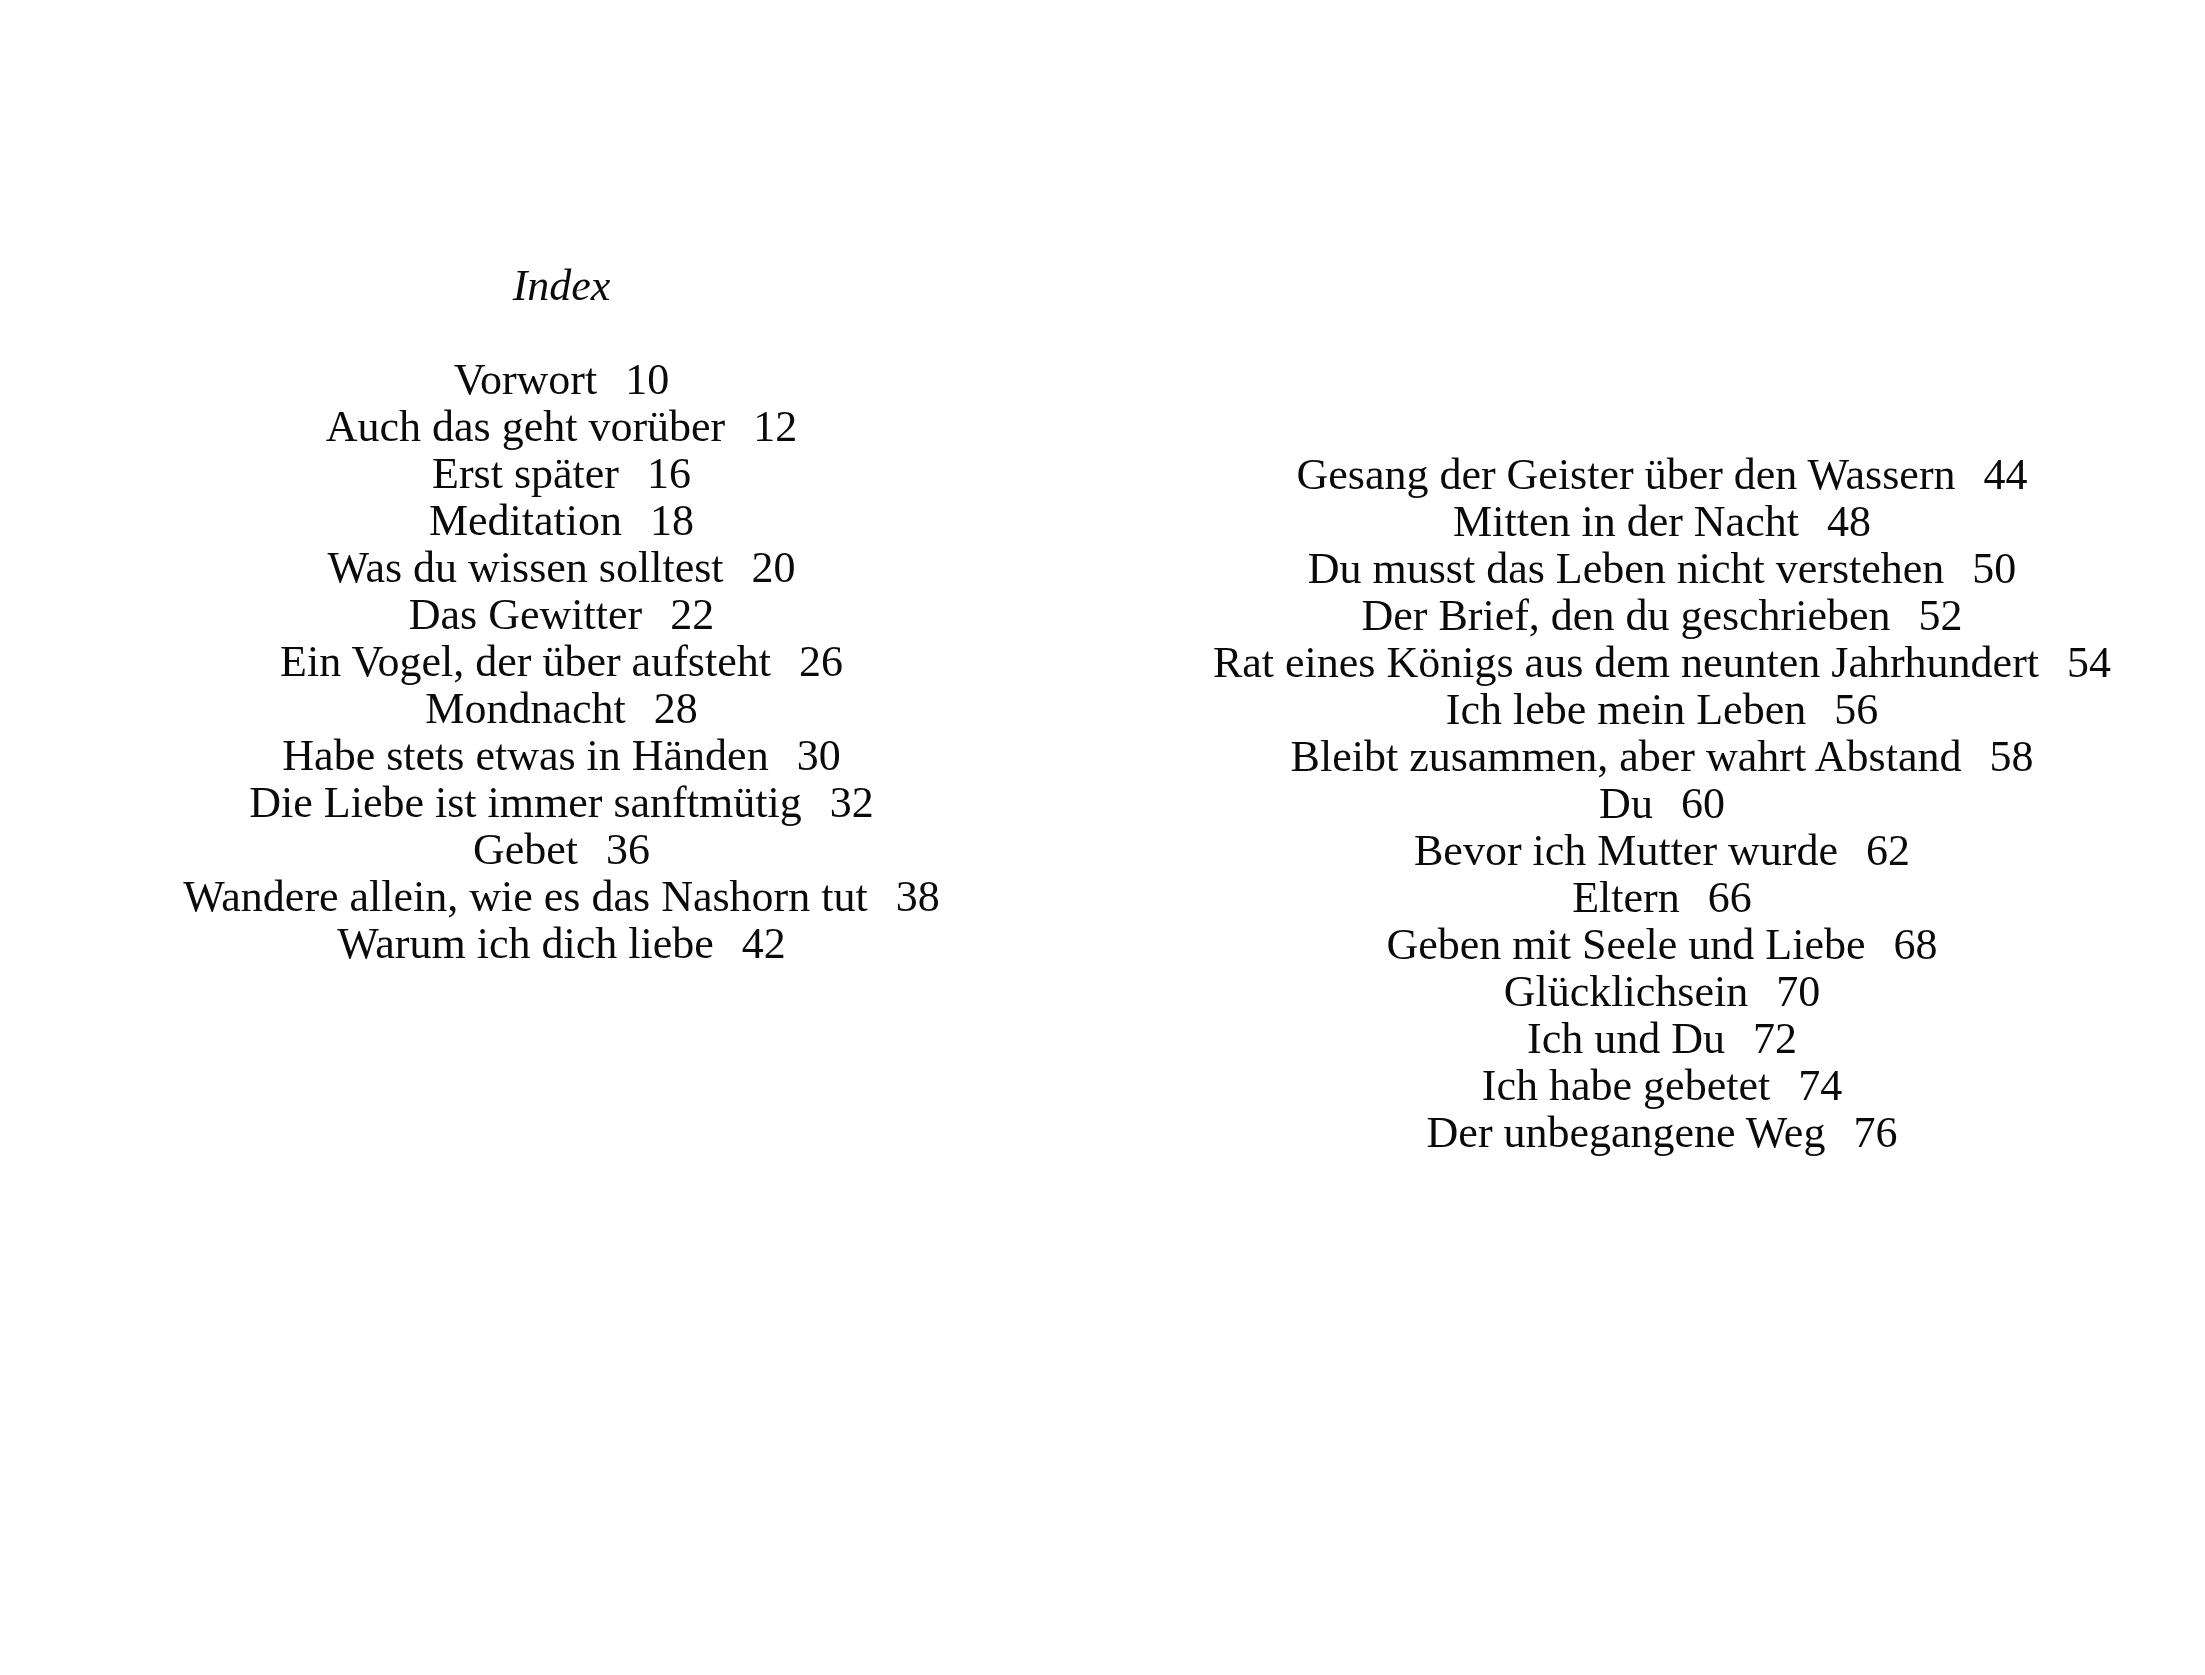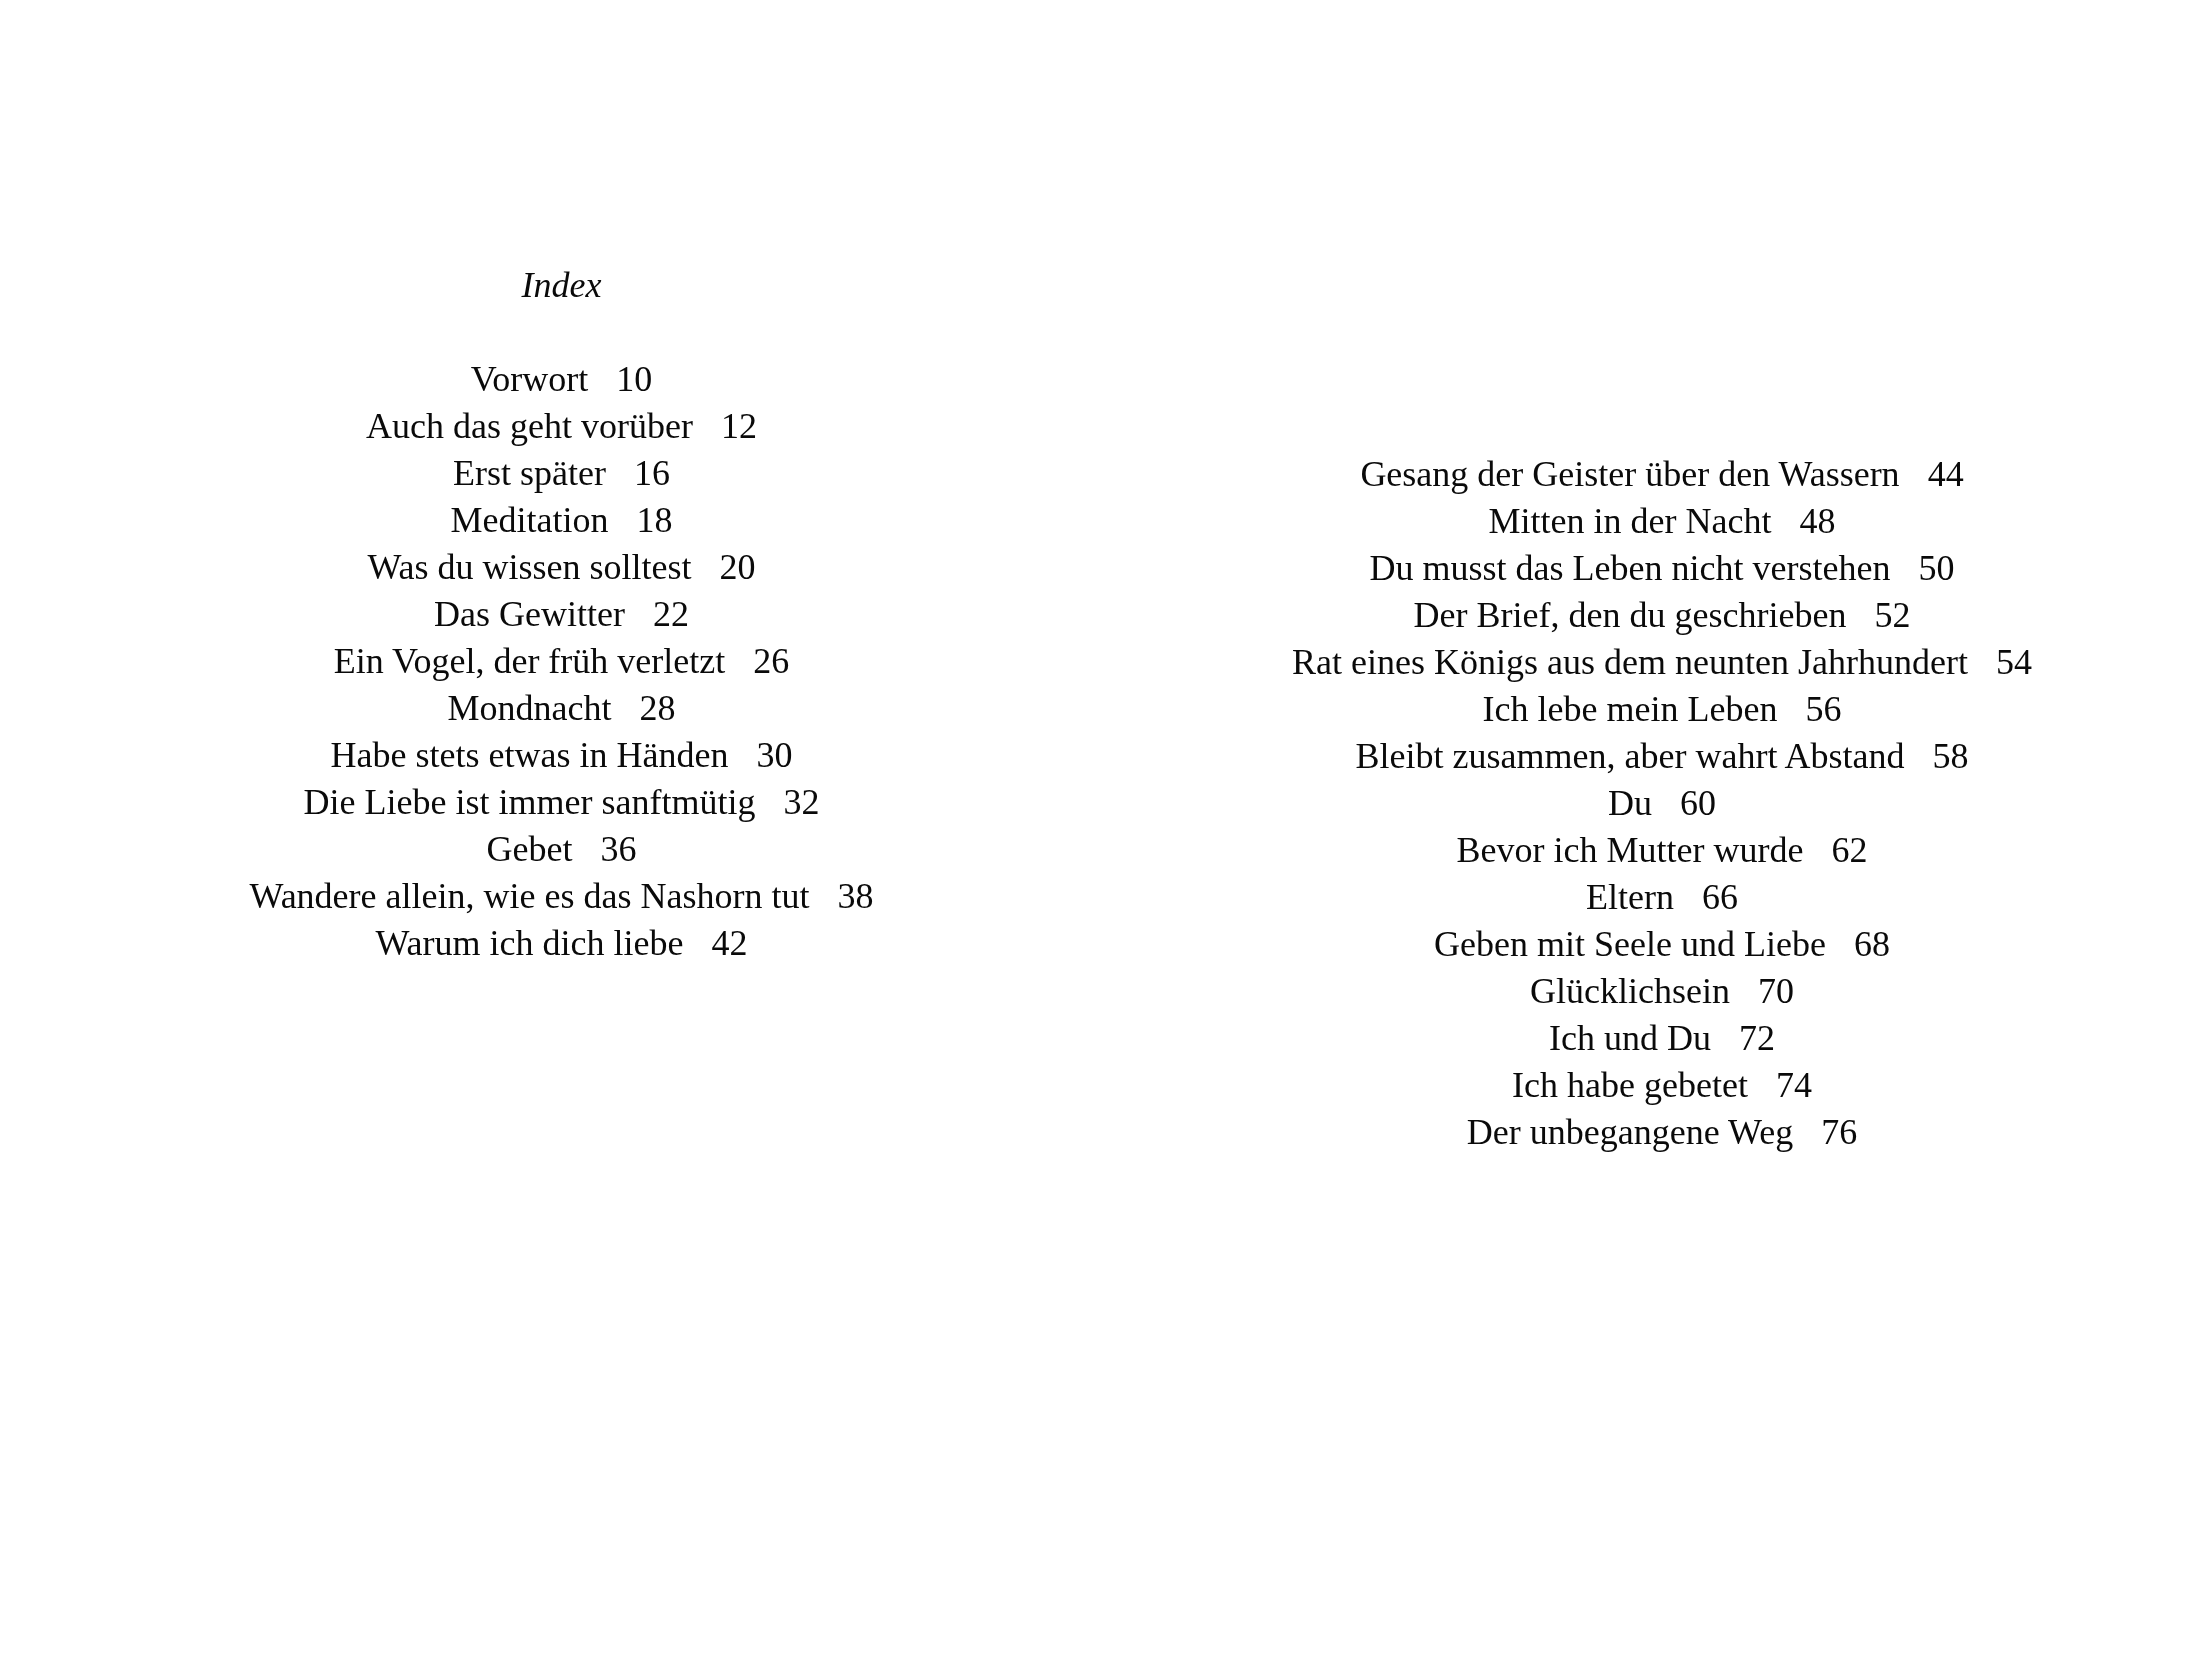--- a/index.html
+++ b/index.html
@@ -12,21 +12,21 @@
     position: relative;
     background: #ffffff;
     font-family: "Liberation Serif", serif;
     color: #0a0a0a;
     overflow: hidden;
   }
   .col {
     position: absolute;
     width: 1102px;
     text-align: center;
-    font-size: 36px;
+    font-size: 44px;
     line-height: 47px;
     white-space: nowrap;
   }
   .col-left  { left: 10.5px;   top: 262px; }
   .col-right { left: 1111px; top: 451px; }
   .heading {
     font-style: italic;
     margin-bottom: 47px;
   }
   .entry.preface {
@@ -46,21 +46,21 @@
     <div class="entry preface">
       <span class="entry-title">Vorwort</span><span class="entry-page">10</span>
     </div>
 
     <div id="left-entries">
         <div class="entry"><span class="entry-title">Auch das geht vorüber</span><span class="entry-page">12</span></div>
         <div class="entry"><span class="entry-title">Erst später</span><span class="entry-page">16</span></div>
         <div class="entry"><span class="entry-title">Meditation</span><span class="entry-page">18</span></div>
         <div class="entry"><span class="entry-title">Was du wissen solltest</span><span class="entry-page">20</span></div>
         <div class="entry"><span class="entry-title">Das Gewitter</span><span class="entry-page">22</span></div>
-        <div class="entry"><span class="entry-title">Ein Vogel, der früh verletzt</span><span class="entry-page">26</span></div>
+        <div class="entry"><span class="entry-title">Ein Vogel, der über aufsteht</span><span class="entry-page">26</span></div>
         <div class="entry"><span class="entry-title">Mondnacht</span><span class="entry-page">28</span></div>
         <div class="entry"><span class="entry-title">Habe stets etwas in Händen</span><span class="entry-page">30</span></div>
         <div class="entry"><span class="entry-title">Die Liebe ist immer sanftmütig</span><span class="entry-page">32</span></div>
         <div class="entry"><span class="entry-title">Gebet</span><span class="entry-page">36</span></div>
         <div class="entry"><span class="entry-title">Wandere allein, wie es das Nashorn tut</span><span class="entry-page">38</span></div>
         <div class="entry"><span class="entry-title">Warum ich dich liebe</span><span class="entry-page">42</span></div>
       </div>
   </div>
 
   <div class="col col-right">

